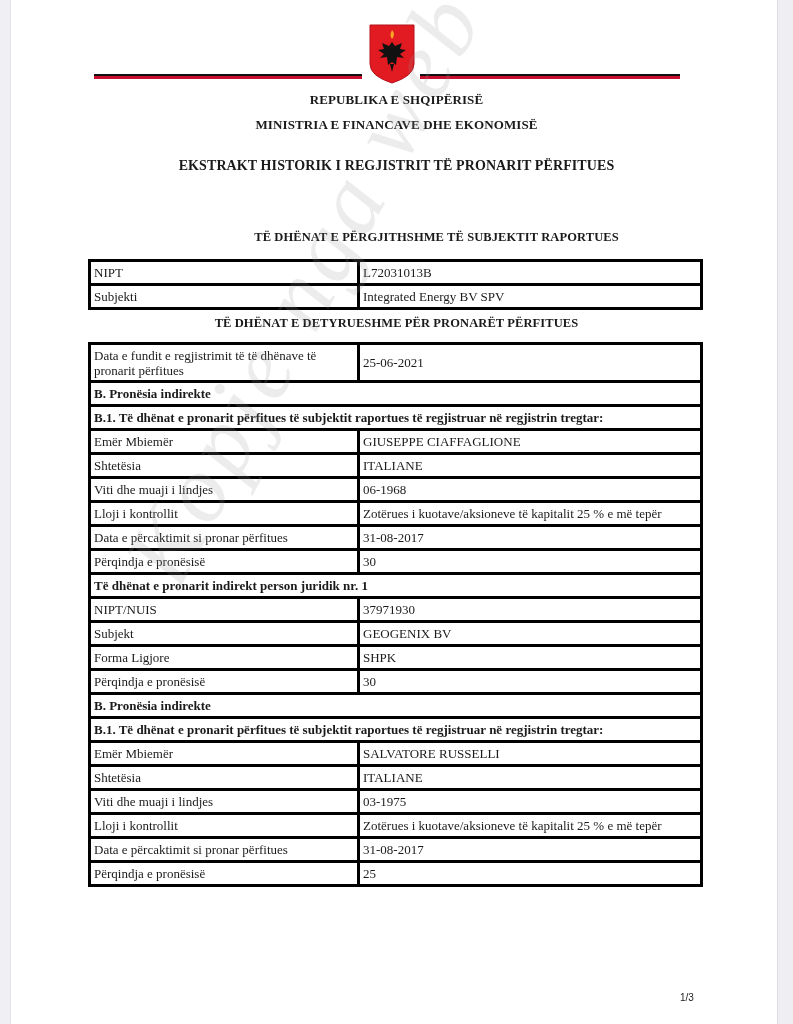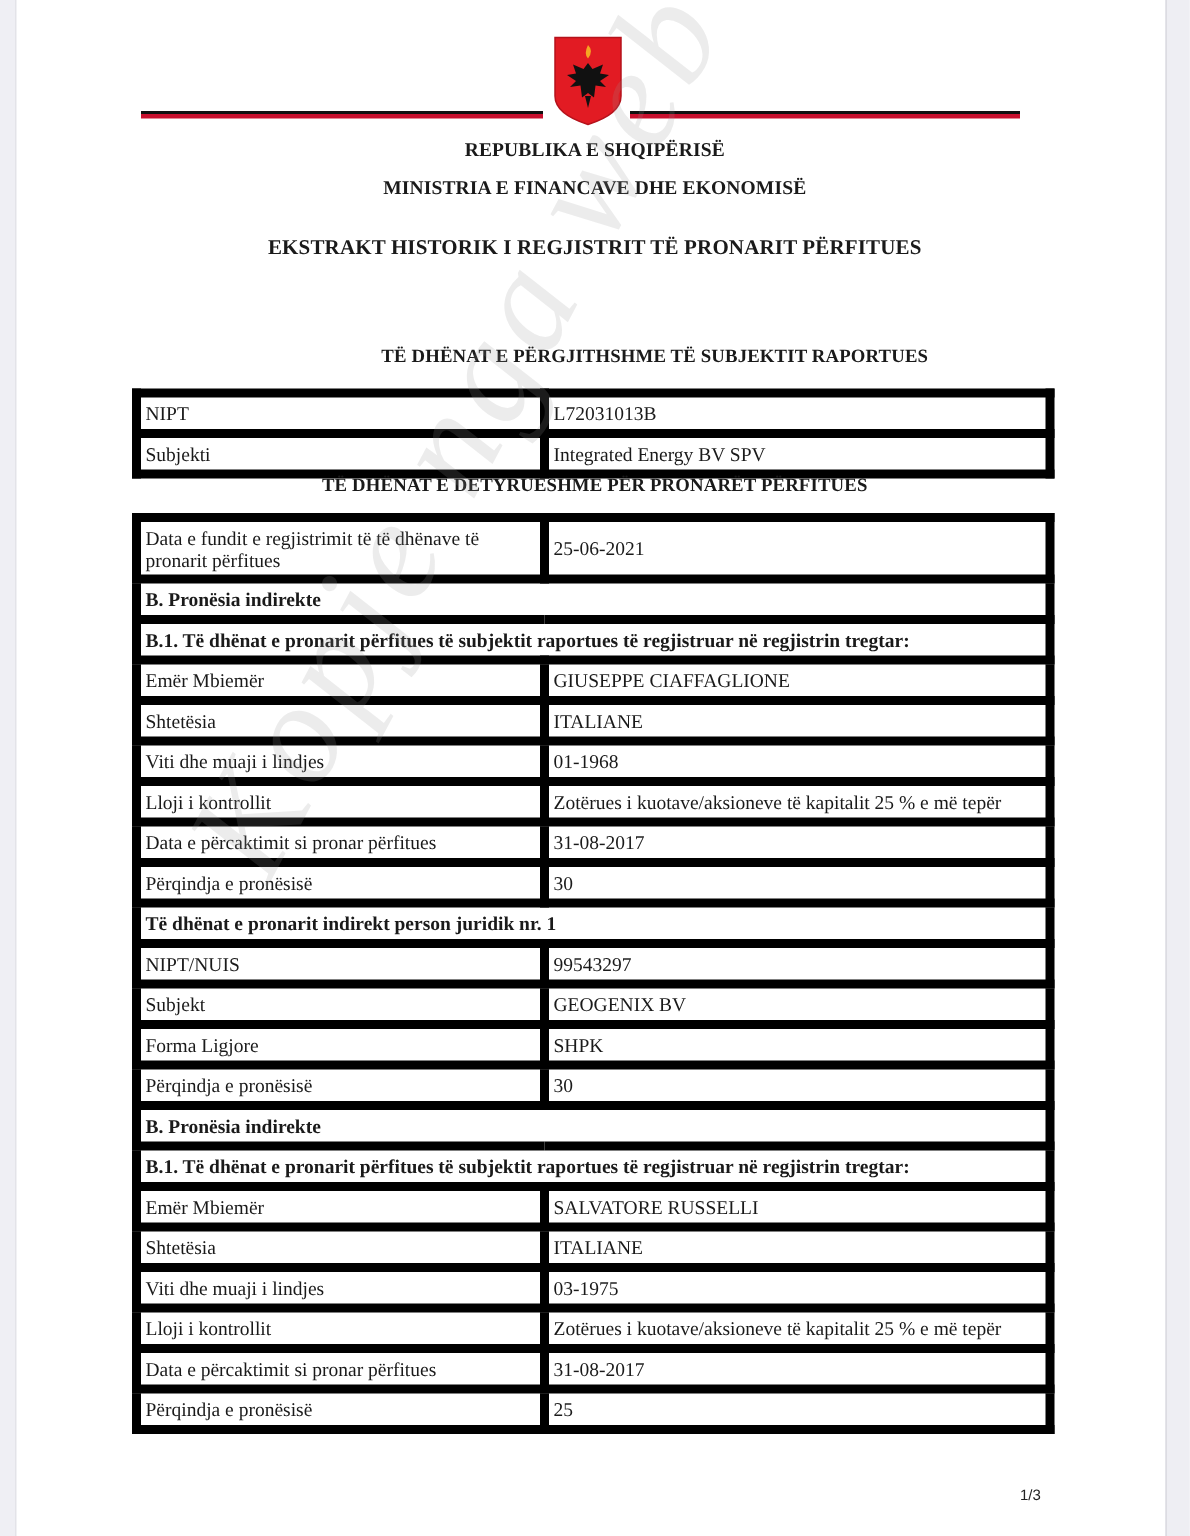--- a/index.html
+++ b/index.html
@@ -41,21 +41,21 @@
   .h-min { top: 117px; }
   .h-ekst { top: 158px; font-size: 14px; }
   .h-gen { top: 230px; font-size: 12.5px; margin-left: 40px; }
   .h-det { top: 316px; font-size: 12.5px; }
 
   table {
     position: absolute; left: 88px; width: 615px;
     border-collapse: collapse; font-size: 13px;
   }
   td {
-    border: 6px solid #000000; padding: 0 3px; height: 21px; line-height: 15px;
+    border: 3px solid #000000; padding: 0 3px; height: 21px; line-height: 15px;
     vertical-align: middle;
   }
   td.k { width: 260px; }
   td.center { text-align: left; font-weight: bold; font-family: Liberation Serif, serif; }
   .t1 { top: 259px; }
   .t2 { top: 342px; }
   .tall td { height: 35px; }
 
   .pagenum {
     position: absolute; left: 680px; top: 992px;
@@ -120,40 +120,40 @@
   <tr>
         <td class="k">Emër Mbiemër</td>
         <td>GIUSEPPE CIAFFAGLIONE</td>
       </tr>
   <tr>
         <td class="k">Shtetësia</td>
         <td>ITALIANE</td>
       </tr>
   <tr>
         <td class="k">Viti dhe muaji i lindjes</td>
-        <td>01-1968</td>
+        <td>06-1968</td>
       </tr>
   <tr>
         <td class="k">Lloji i kontrollit</td>
         <td>Zotërues i kuotave/aksioneve të kapitalit 25 % e më tepër</td>
       </tr>
   <tr>
         <td class="k">Data e përcaktimit si pronar përfitues</td>
         <td>31-08-2017</td>
       </tr>
   <tr>
         <td class="k">Përqindja e pronësisë</td>
         <td>30</td>
       </tr>
   <tr>
         <td colspan="2" class="center">Të dhënat e pronarit indirekt person juridik nr. 1</td>
       </tr>
   <tr>
         <td class="k">NIPT/NUIS</td>
-        <td>99543297</td>
+        <td>37971930</td>
       </tr>
   <tr>
         <td class="k">Subjekt</td>
         <td>GEOGENIX BV</td>
       </tr>
   <tr>
         <td class="k">Forma Ligjore</td>
         <td>SHPK</td>
       </tr>
   <tr>

